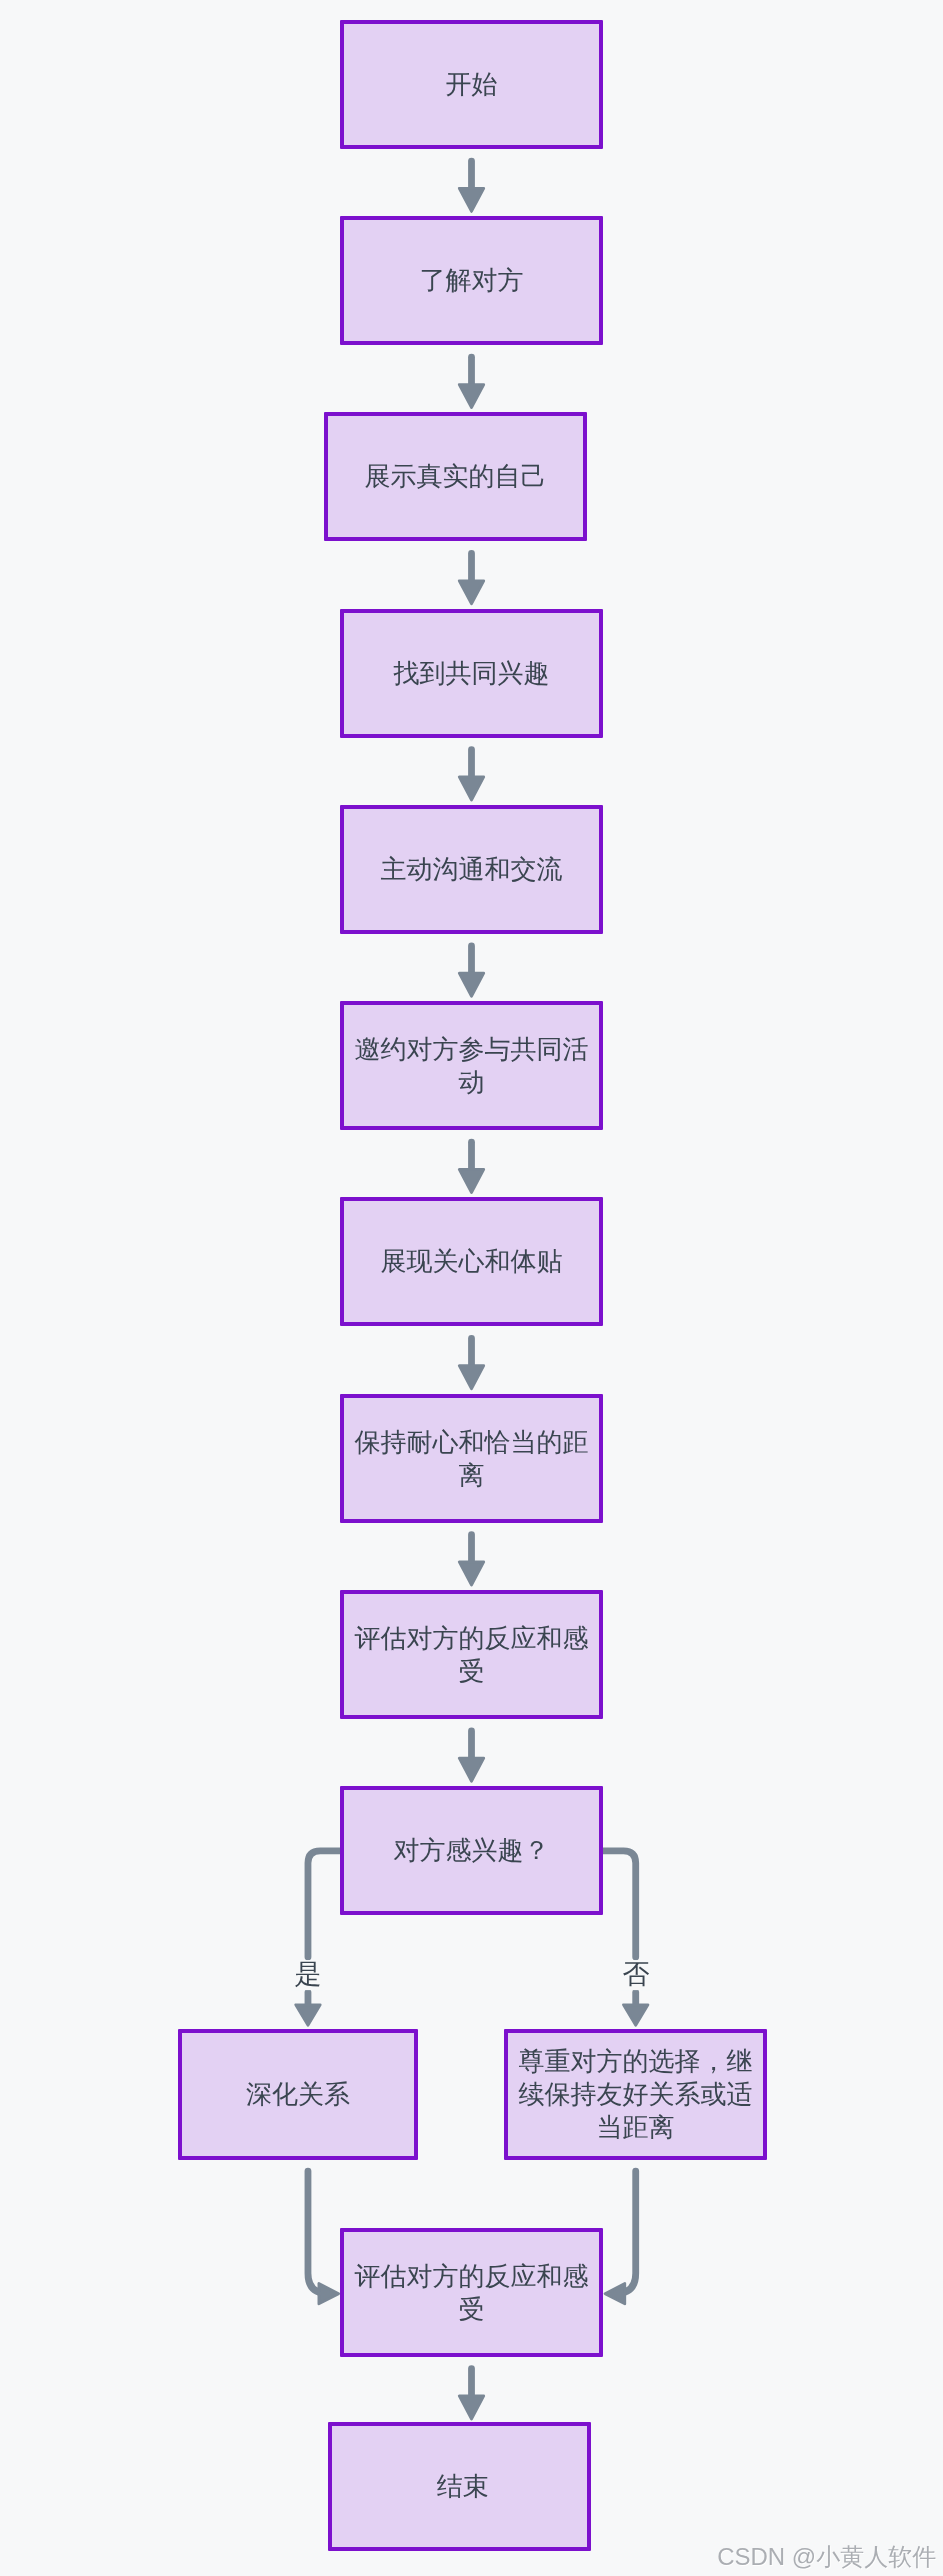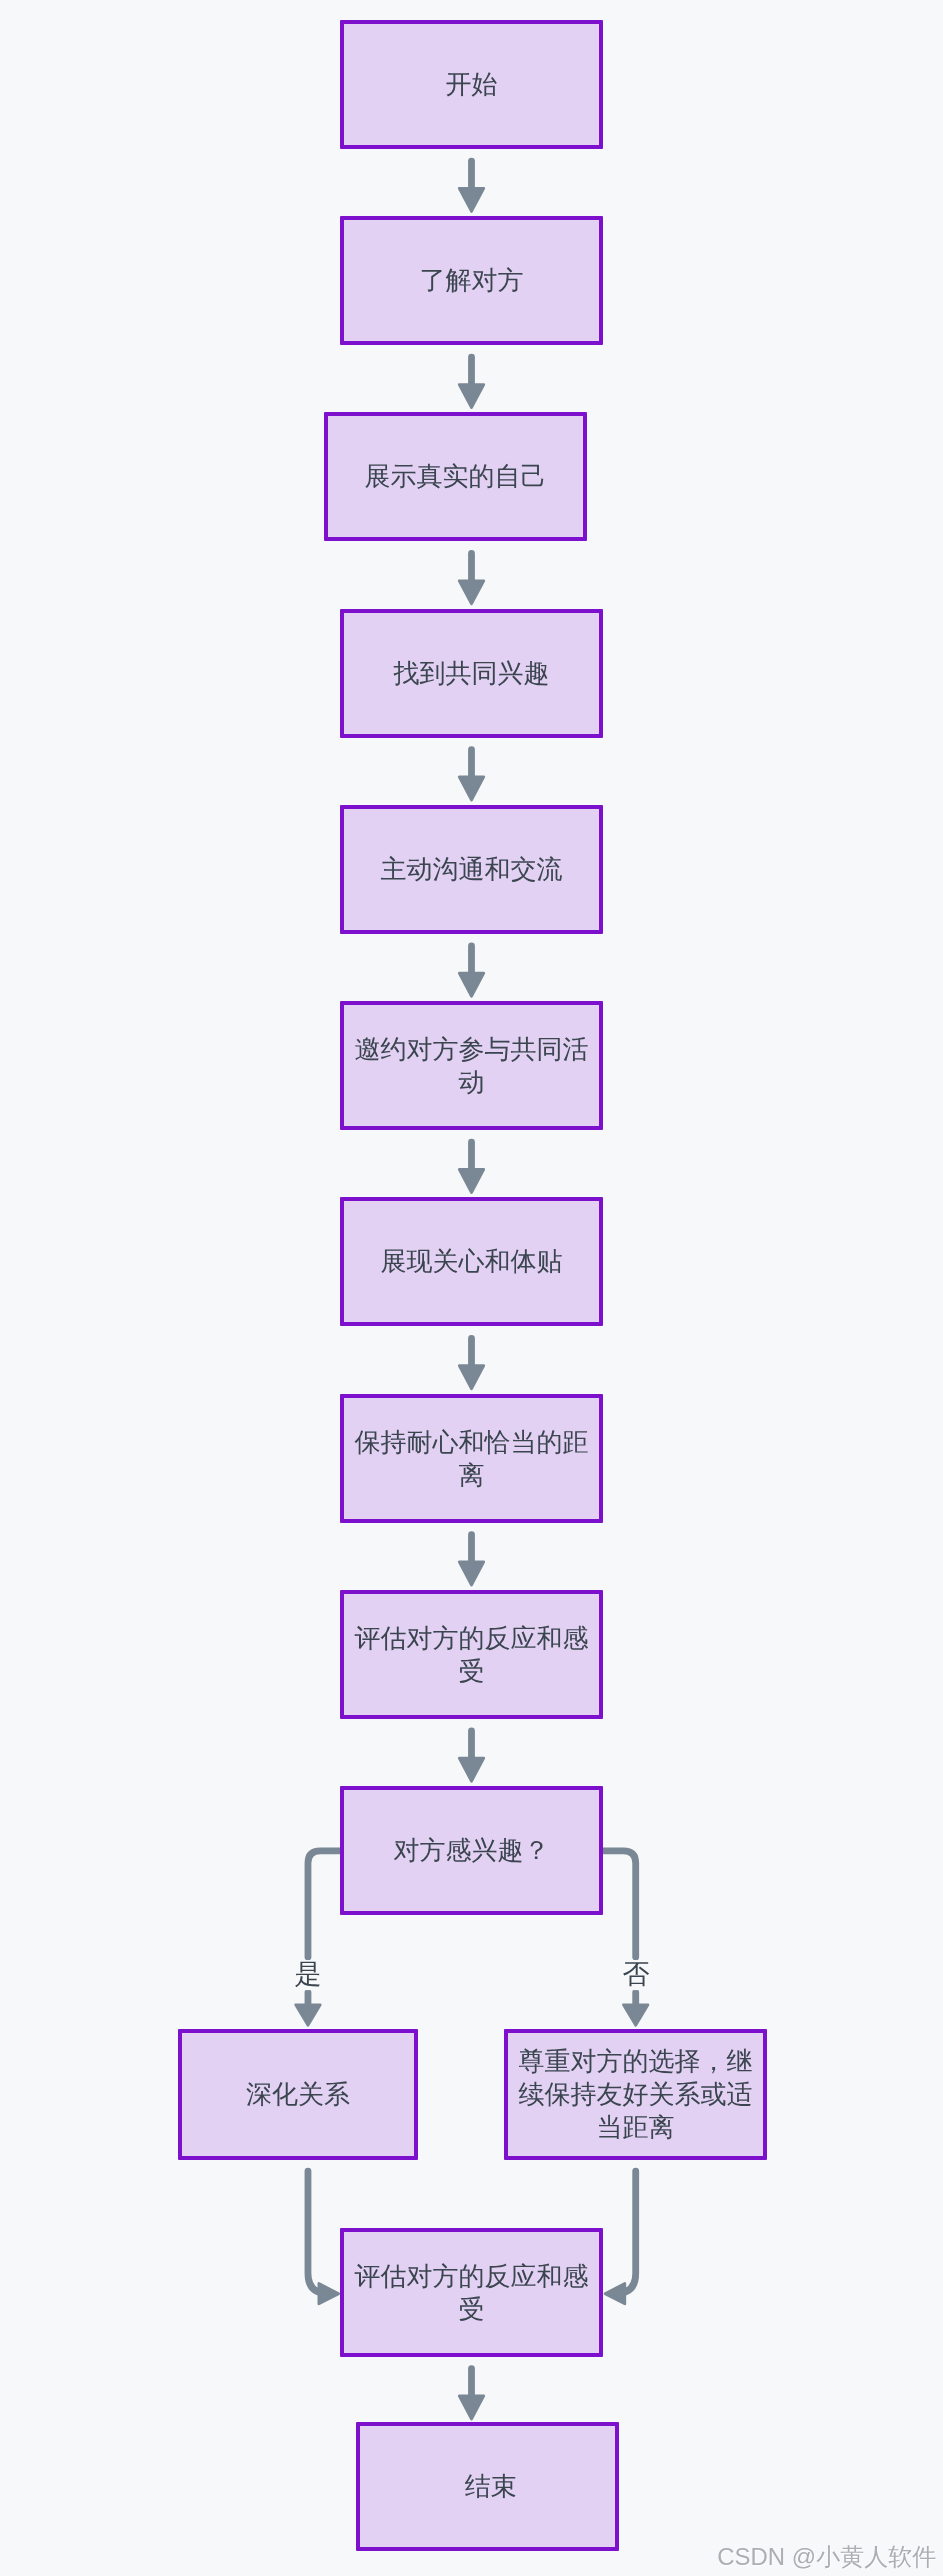--- a/index.html
+++ b/index.html
@@ -144,21 +144,21 @@
   <div class="node" style="left:340px; top:609px;">找到共同兴趣</div>
   <div class="node" style="left:340px; top:805px;">主动沟通和交流</div>
   <div class="node" style="left:340px; top:1001px;">邀约对方参与共同活动</div>
   <div class="node" style="left:340px; top:1197px;">展现关心和体贴</div>
   <div class="node" style="left:340px; top:1394px;">保持耐心和恰当的距离</div>
   <div class="node" style="left:340px; top:1590px;">评估对方的反应和感受</div>
   <div class="node" style="left:340px; top:1786px;">对方感兴趣？</div>
   <div class="node" style="left:178px; top:2029px; width:240px; height:131px;">深化关系</div>
   <div class="node" style="left:504px; top:2029px; width:263px; height:131px;">尊重对方的选择，继续保持友好关系或适当距离</div>
   <div class="node" style="left:340px; top:2228px;">评估对方的反应和感受</div>
-  <div class="node" style="left:356px; top:2422px;padding-left:16px;">结束</div>
+  <div class="node" style="left:328px; top:2422px;padding-left:16px;">结束</div>
 
   <div class="edge-label" style="left:308px; top:1975px;">是</div>
   <div class="edge-label" style="left:636px; top:1975px;">否</div>
 
   <div class="watermark">CSDN @小黄人软件</div>
 
 </div>
 
 
 </body></html>

